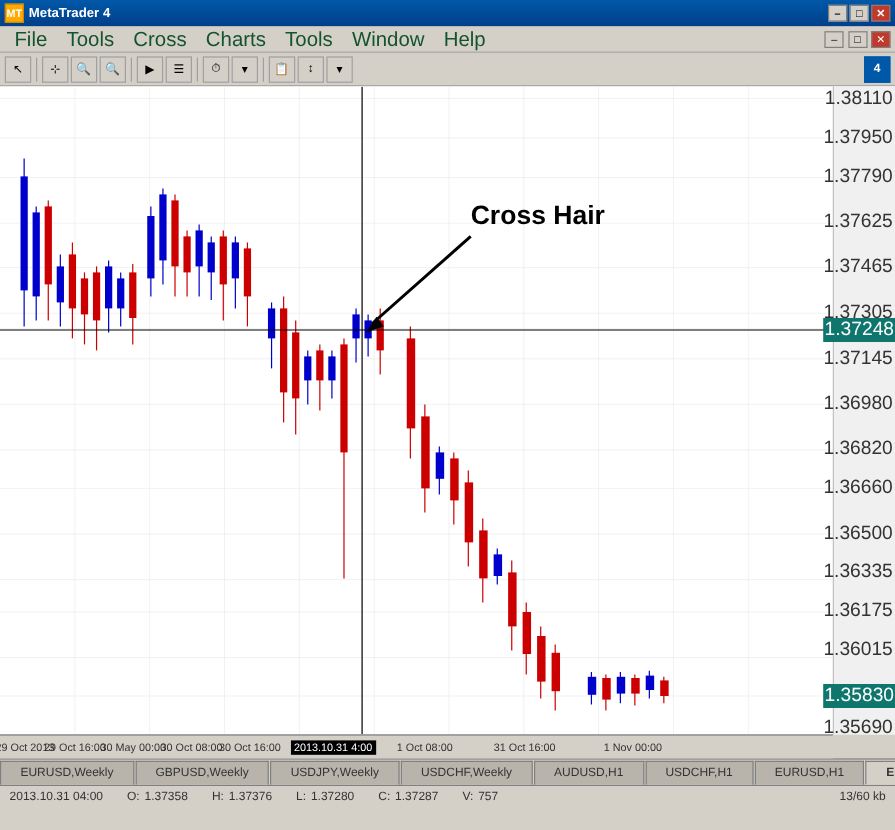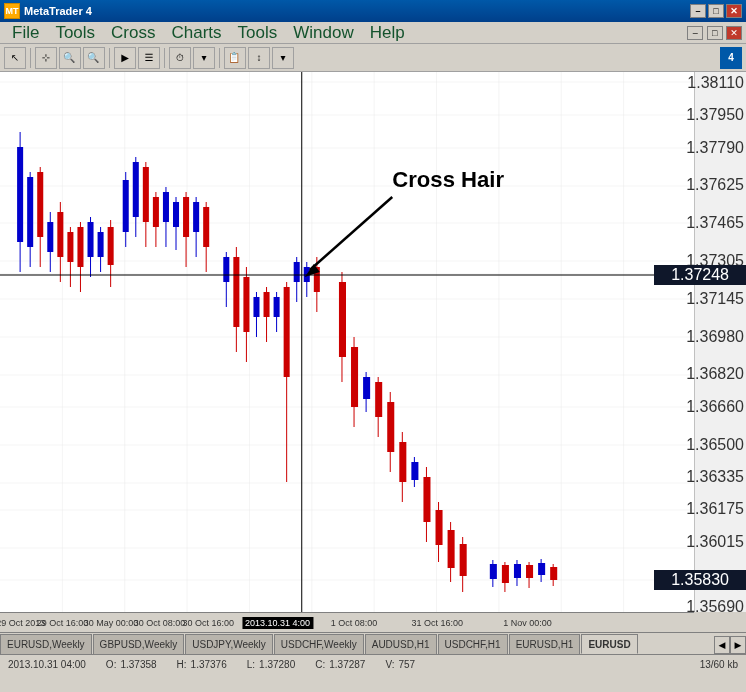--- a/index.html
+++ b/index.html
@@ -72,23 +72,23 @@
     
     .price-label {
       position: absolute;
       right: 2px;
       font-size: 16px;
       color: #333;
       transform: translateY(-50%);
       white-space: nowrap;
     }
     .price-label.highlighted {
-      background: #0f172a;
+      background: #0f766e;
       color: #fff;
-      padding: 1px 17px;
+      padding: 1px 1px;
       right: 0;
     }
 
     
     .chart-info {
       position: absolute;
       top: 4px; left: 8px;
       font-size: 11px;
       color: #333;
     }
@@ -117,21 +117,21 @@
 
     
     .tabs-bar {
       height: 22px;
       background: #d4d0c8;
       display: flex; align-items: flex-end;
       border-top: 1px solid #808080;
       overflow: hidden;
     }
     .tab {
-      padding: 3px 6px;
+      padding: 3px 16px;
       font-size: 10px;
       background: #b8b4ac;
       border: 1px solid #808080;
       border-bottom: none;
       margin-right: 1px;
       cursor: pointer;
       color: #333;
       height: 20px;
       display: flex; align-items: center;
     }

